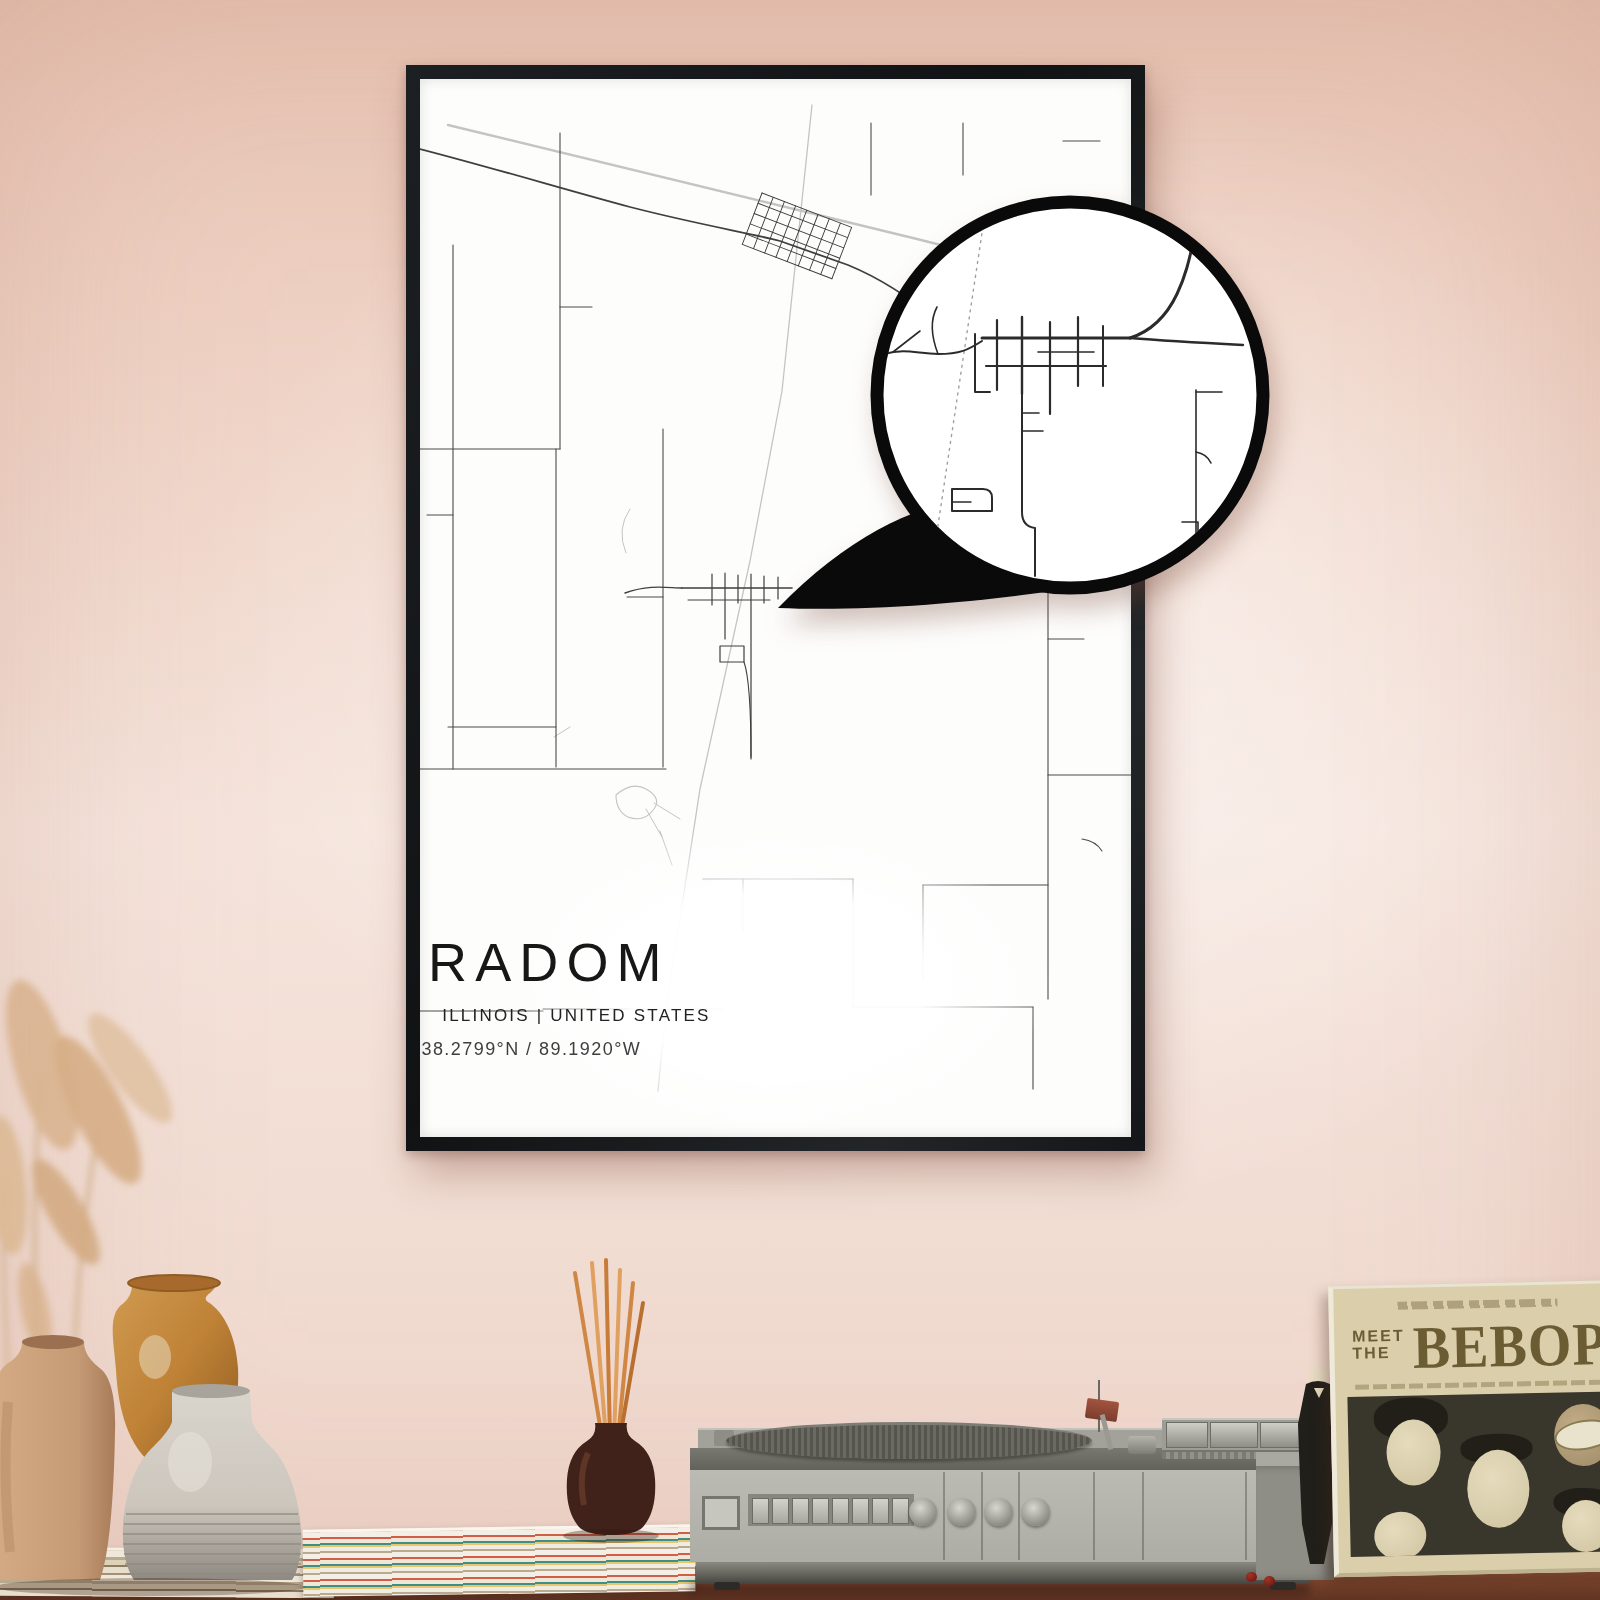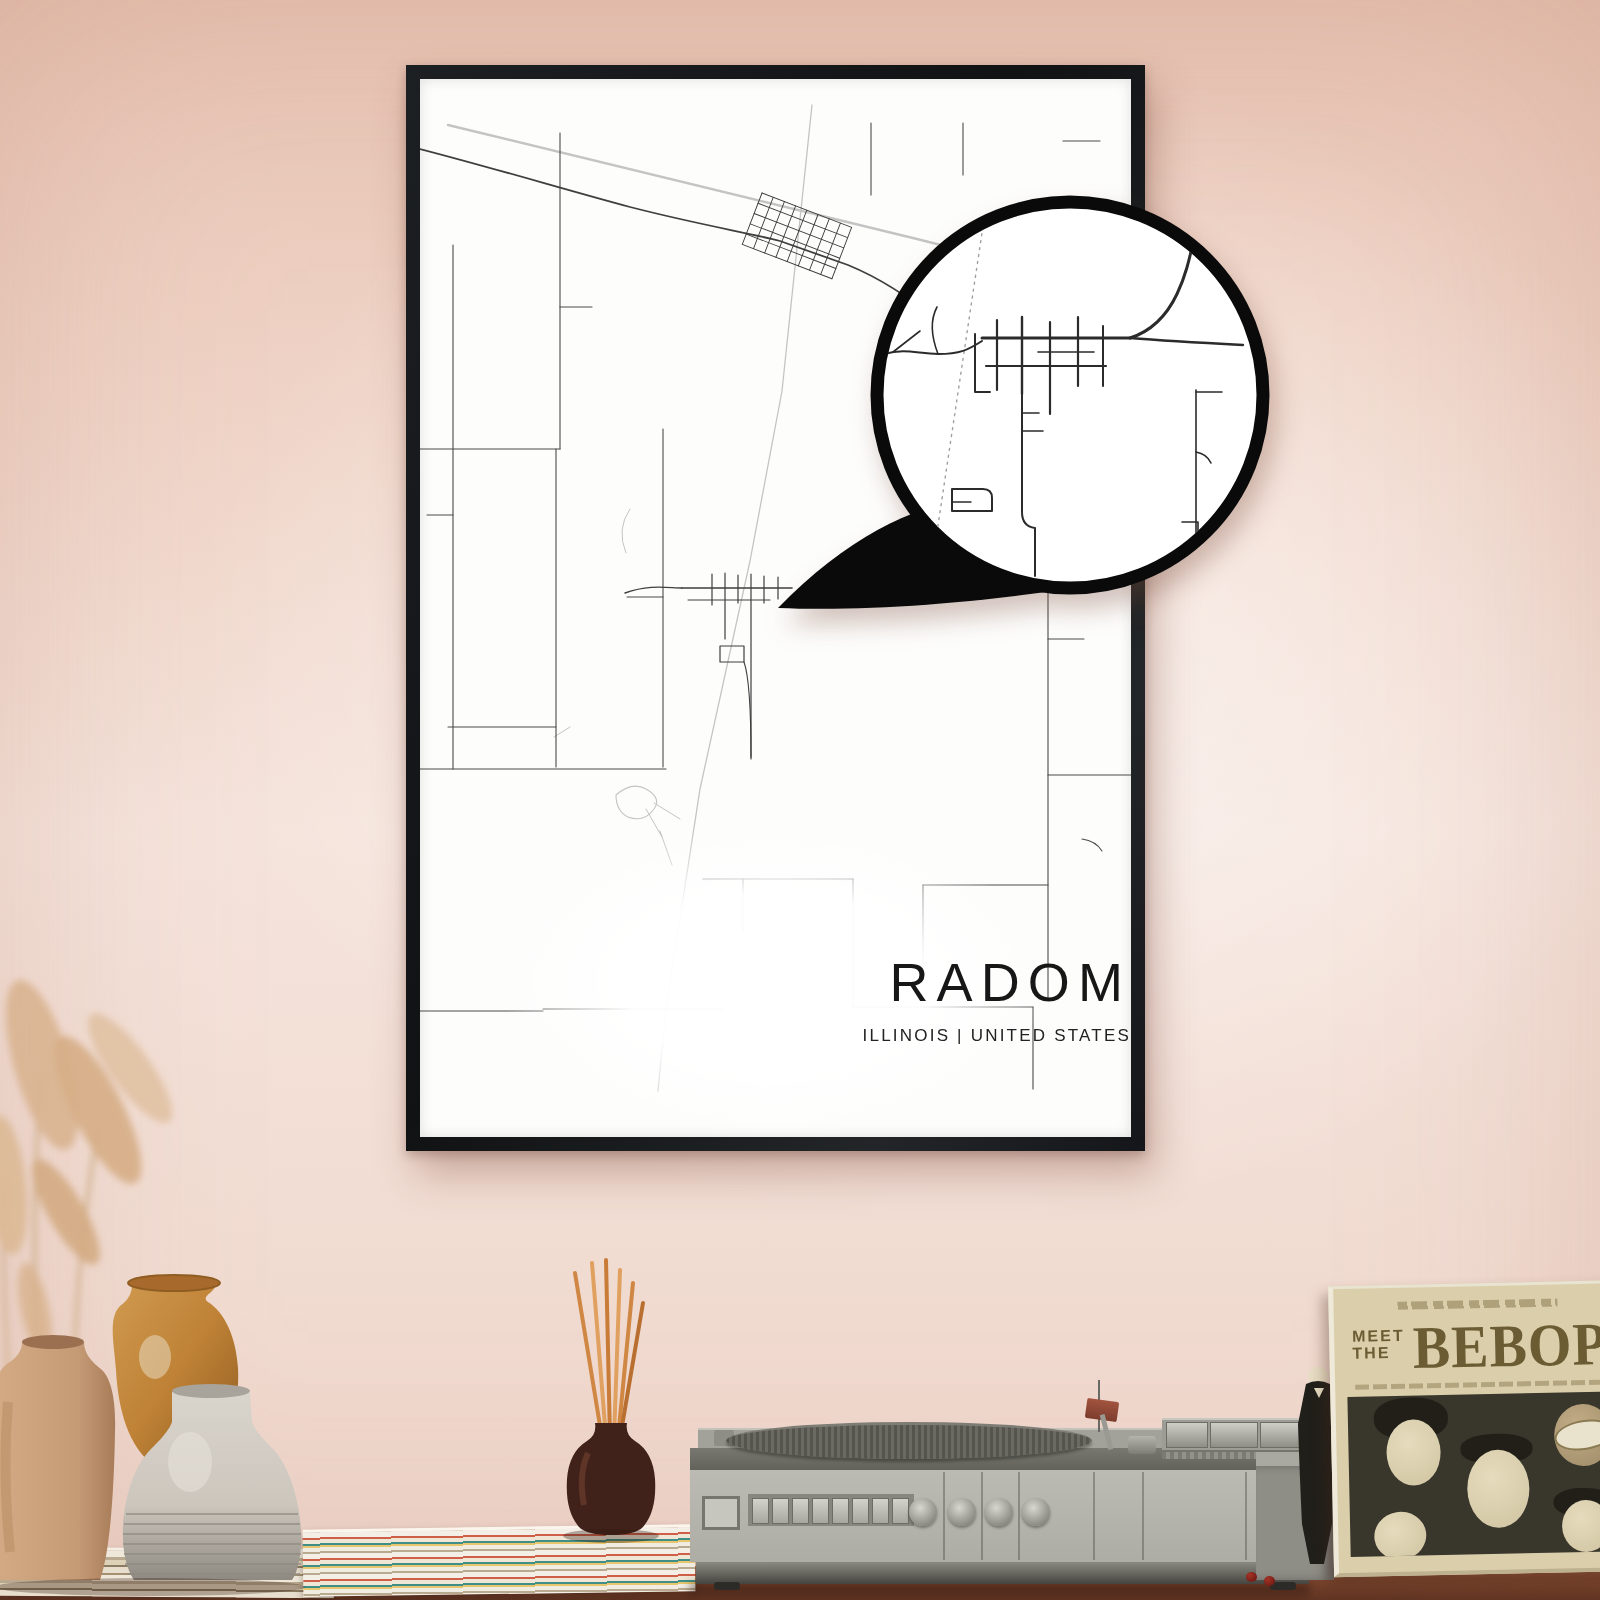--- a/index.html
+++ b/index.html
@@ -17,21 +17,21 @@
     border-top:2px solid #a96a4c;}
   
   .frame{position:absolute;left:406px;top:65px;width:739px;height:1086px;
     background:linear-gradient(120deg,#1d2023,#101214 45%,#232628 80%,#141619);
     box-shadow:10px 22px 38px rgba(120,66,50,.35), 0 4px 10px rgba(90,50,40,.3);}
   .poster{position:absolute;left:14px;top:14px;width:711px;height:1058px;background:#fdfdfc;
     box-shadow:inset 0 0 14px rgba(0,0,0,.12);overflow:hidden;}
   .map-svg{position:absolute;left:0;top:0;}
   .title-halo{position:absolute;left:80px;top:742px;width:551px;height:320px;
     background:radial-gradient(closest-side,rgba(255,255,255,.97) 55%,rgba(255,255,255,0) 100%);}
-  .title-block{position:absolute;left:0;top:856px;width:711px;text-align:right;color:#171717;margin-top:20px;}
+  .title-block{position:absolute;left:0;top:856px;width:711px;text-align:left;color:#171717;}
   .poster-title{font-size:54px;font-weight:300;letter-spacing:.15em;text-indent:.15em;line-height:1;}
   .poster-sub{margin-top:17px;font-size:17px;font-weight:400;letter-spacing:.13em;text-indent:.13em;color:#222;padding-left:20px;}
   .poster-coords{margin-top:13px;font-size:18px;letter-spacing:.08em;text-indent:.08em;color:#3e3e3e;}
   
   .magnifier{position:absolute;left:0;top:0;filter:drop-shadow(7px 15px 13px rgba(122,72,55,.33));}
   
   .grass{position:absolute;left:-20px;top:950px;}
   
   .books-left{position:absolute;left:-6px;top:1548px;width:340px;height:46px;transform:rotate(.4deg);
     background:repeating-linear-gradient(180deg,#efe8da 0 6px,#b9a98f 6px 9px,#ddd1b8 9px 14px,#8c7c62 14px 16px,#e7decd 16px 22px,#a38f72 22px 24px);
@@ -157,20 +157,21 @@
             <path d="M300,567 h24 v16 h-24 z" stroke-width="1.2"></path>
             <path d="M324,583 C330,600 331,640 331,678" stroke-width="1.1"></path>
             <path d="M323,800 V852" stroke-width="1.1"></path>
           </g>
         </g>
       </svg>
       <div class="title-halo"></div>
       <div class="title-block">
         <div class="poster-title">RADOM</div>
         <div class="poster-sub">ILLINOIS | UNITED STATES</div>
+        <div class="poster-coords">38.2799°N / 89.1920°W</div>
       </div>
     </div>
   </div>
 
   <svg class="magnifier" width="1600" height="1600" viewBox="0 0 1600 1600">
     <defs>
       <clipPath id="mclip">
           <circle cx="1070" cy="395" r="187"></circle>
         </clipPath>
     </defs>

